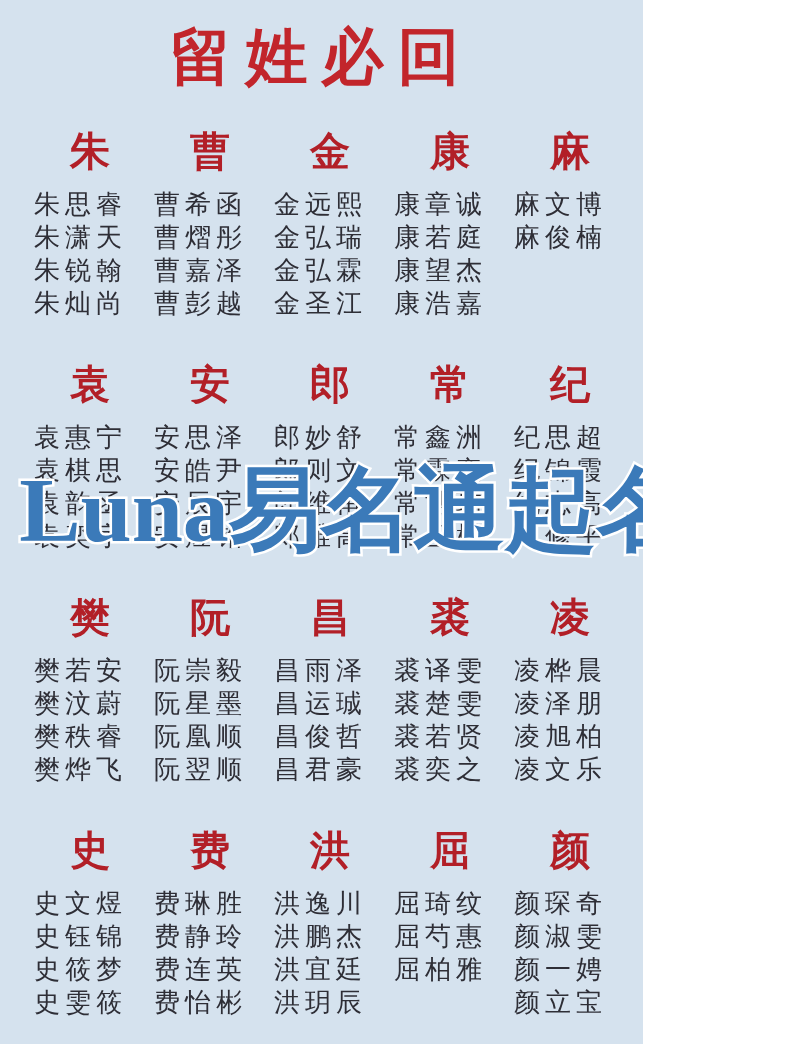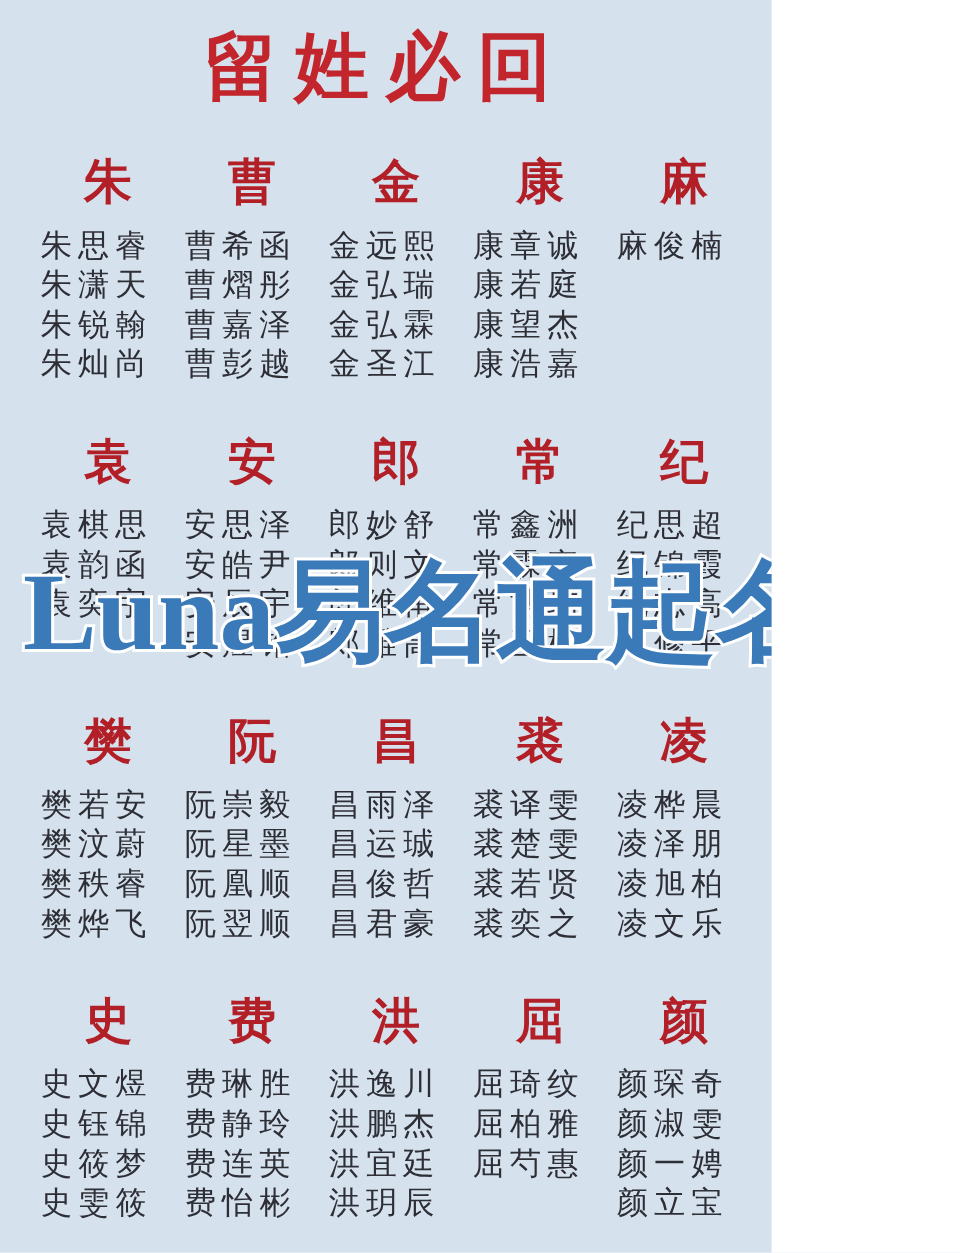--- a/index.html
+++ b/index.html
@@ -100,26 +100,28 @@
         </div>
         <div class="col">
           <div class="surname">康</div>
           <div class="name">康章诚</div>
           <div class="name">康若庭</div>
           <div class="name">康望杰</div>
           <div class="name">康浩嘉</div>
         </div>
         <div class="col">
           <div class="surname">麻</div>
+          <div class="name">麻文博</div>
           <div class="name">麻俊楠</div>
         </div>
       </div>
       <div class="section">
         <div class="col">
           <div class="surname">袁</div>
+          <div class="name">袁惠宁</div>
           <div class="name">袁棋思</div>
           <div class="name">袁韵函</div>
           <div class="name">袁奕宇</div>
         </div>
         <div class="col">
           <div class="surname">安</div>
           <div class="name">安思泽</div>
           <div class="name">安皓尹</div>
           <div class="name">安辰宇</div>
           <div class="name">安煜铭</div>
@@ -201,22 +203,22 @@
         <div class="col">
           <div class="surname">洪</div>
           <div class="name">洪逸川</div>
           <div class="name">洪鹏杰</div>
           <div class="name">洪宜廷</div>
           <div class="name">洪玥辰</div>
         </div>
         <div class="col">
           <div class="surname">屈</div>
           <div class="name">屈琦纹</div>
+          <div class="name">屈芍惠</div>
           <div class="name">屈柏雅</div>
-          <div class="name">屈芍惠</div>
         </div>
         <div class="col">
           <div class="surname">颜</div>
           <div class="name">颜琛奇</div>
           <div class="name">颜淑雯</div>
           <div class="name">颜一娉</div>
           <div class="name">颜立宝</div>
         </div>
       </div>
     </div>

